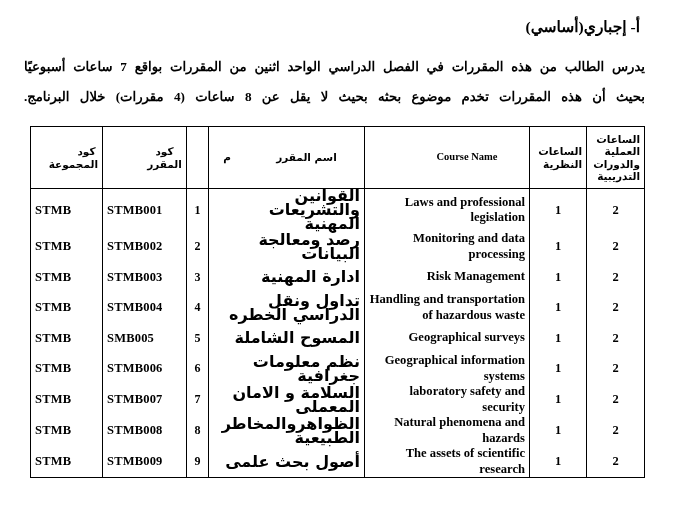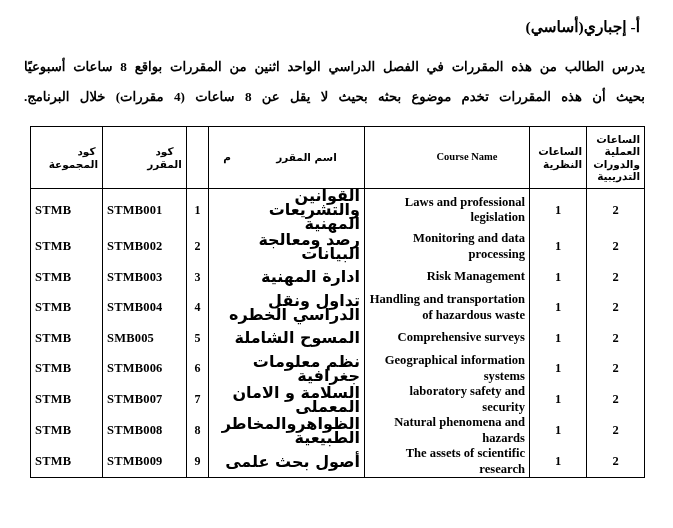--- a/index.html
+++ b/index.html
@@ -152,21 +152,21 @@
 </style>
 </head>
 <body>
 
 <div class="page">
 
 
   <h2 class="doc-subtitle">أ- إجباري(أساسي)</h2>
 
   <div class="intro">
-    <p>يدرس الطالب من هذه المقررات في الفصل الدراسي الواحد اثنين من المقررات بواقع 8 ساعات أسبوعيًا</p>
+    <p>يدرس الطالب من هذه المقررات في الفصل الدراسي الواحد اثنين من المقررات بواقع 7 ساعات أسبوعيًا</p>
     <p>بحيث أن هذه المقررات تخدم موضوع بحثه بحيث لا يقل عن 8 ساعات (4 مقررات) خلال البرنامج.</p>
   </div>
 
   <div class="table-wrap">
     <table class="courses">
       <colgroup>
         <col class="c-prac">
         <col class="c-theory">
         <col class="c-name-en">
         <col class="c-name-ar">
@@ -218,21 +218,21 @@
             <td class="cell-theory">1</td>
             <td class="cell-name-en">Handling and transportation of  hazardous waste</td>
             <td class="cell-name-ar">تداول ونقل الدراسي الخطره</td>
             <td class="cell-seq">4</td>
             <td class="cell-code">STMB004</td>
             <td class="cell-group">STMB</td>
           </tr>
           <tr>
             <td class="cell-prac">2</td>
             <td class="cell-theory">1</td>
-            <td class="cell-name-en">Comprehensive surveys</td>
+            <td class="cell-name-en">Geographical surveys</td>
             <td class="cell-name-ar">المسوح الشاملة</td>
             <td class="cell-seq">5</td>
             <td class="cell-code">SMB005</td>
             <td class="cell-group">STMB</td>
           </tr>
           <tr>
             <td class="cell-prac">2</td>
             <td class="cell-theory">1</td>
             <td class="cell-name-en">Geographical  information systems</td>
             <td class="cell-name-ar">نظم معلومات جغرافية</td>

